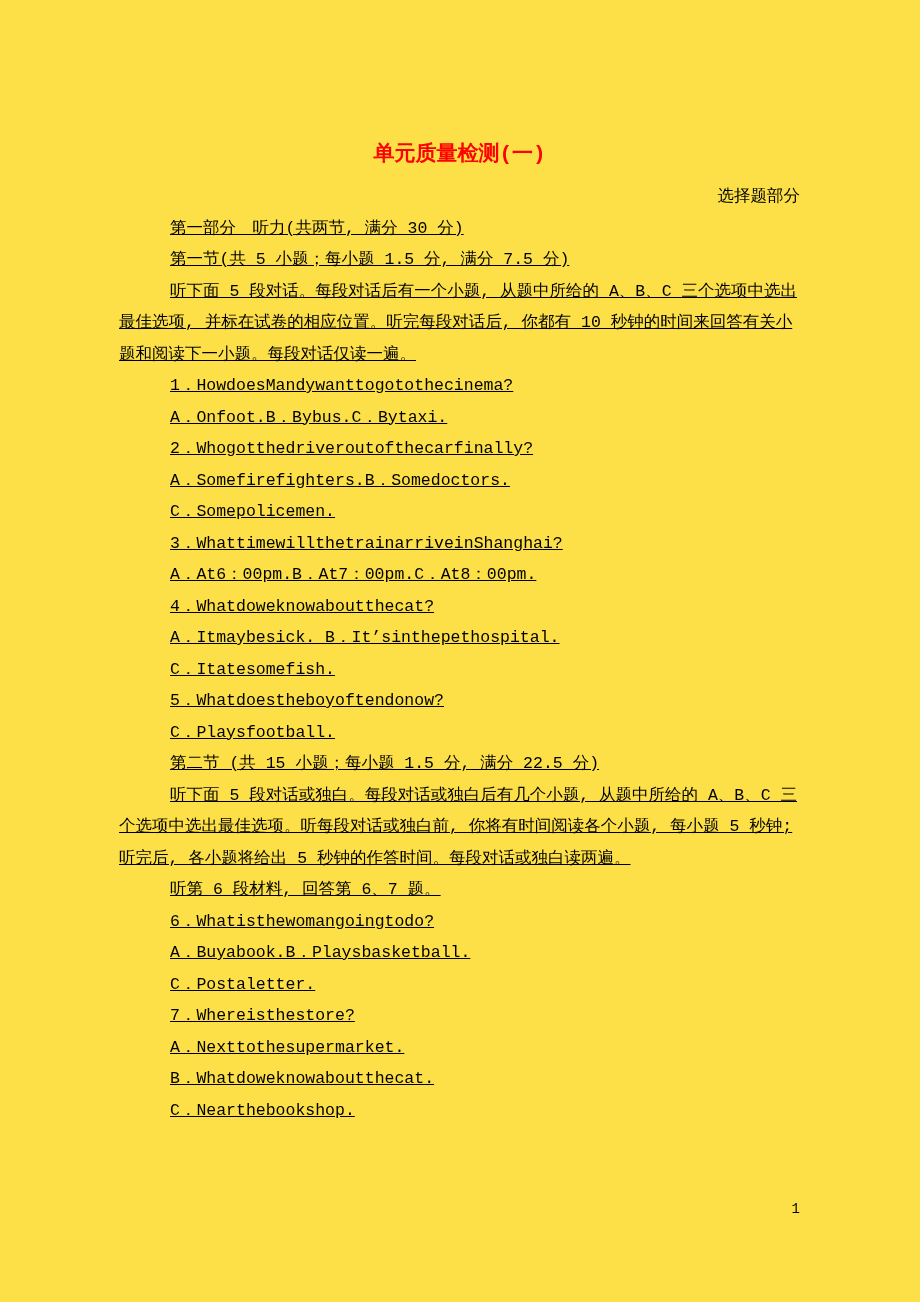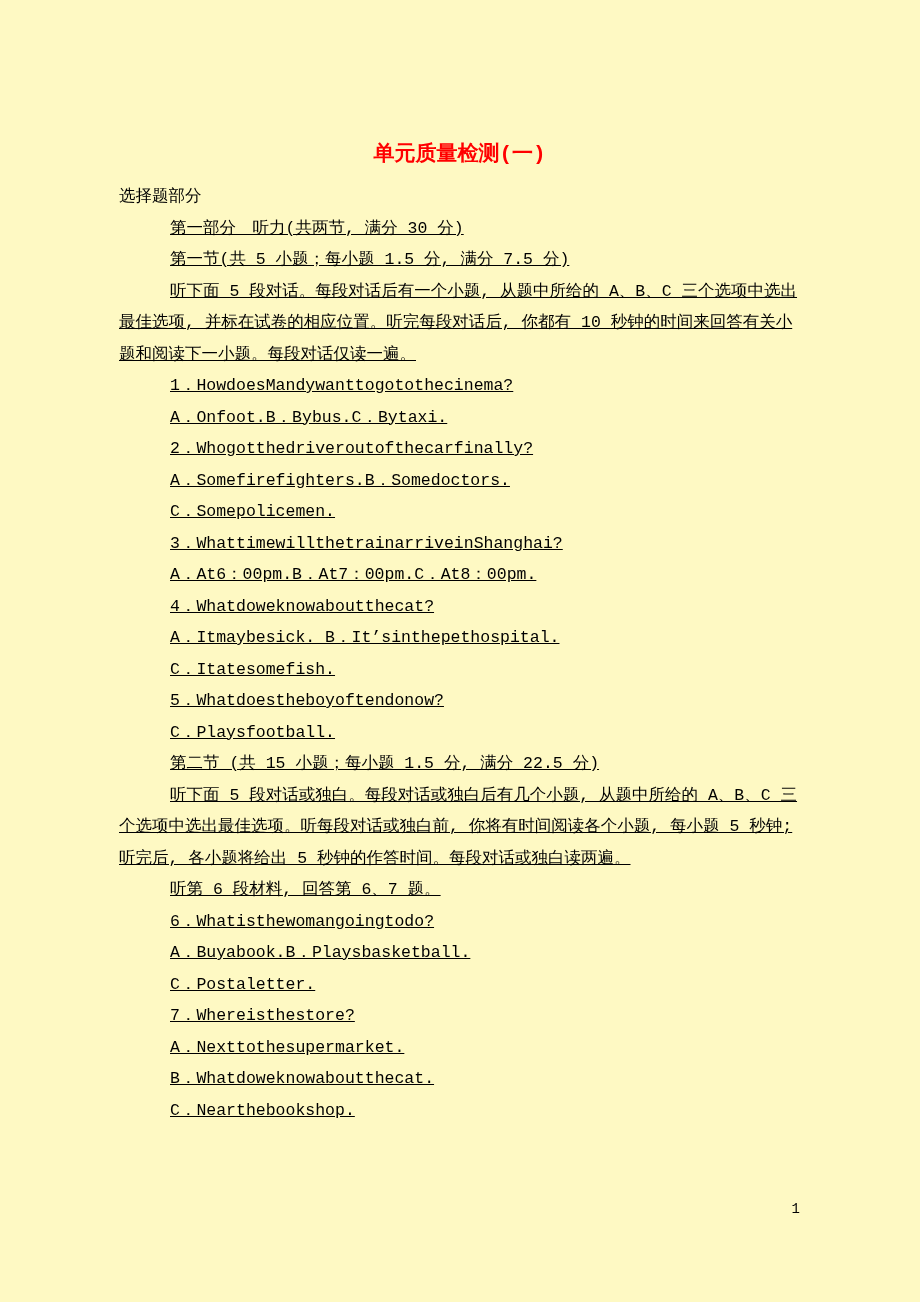--- a/index.html
+++ b/index.html
@@ -4,40 +4,40 @@
 <style>
   html, body {
     margin: 0;
     padding: 0;
     background: #ffffff;
   }
   .page {
     position: relative;
     width: 920px;
     height: 1302px;
-    background: #fef9c3;
+    background: #fde047;
     overflow: hidden;
     color: #000000;
     font-family: "Liberation Mono", "DejaVu Sans Mono", monospace;
   }
   .content {
     padding: 138px 120px 0 119px;
   }
   .doc-title {
     margin: 0;
     font-size: 21px;
     line-height: 33px;
     font-weight: 700;
     text-align: center;
   }
   .center-head {
     margin: 10px 0 0 0;
     font-size: 16.5px;
     line-height: 31.5px;
-    text-align: left;
+    text-align: right;
     font-weight: 400;
   }
   .para {
     margin: 0;
     font-size: 16.5px;
     line-height: 31.5px;
     text-indent: 51px;
     overflow-wrap: break-word;
     text-decoration: underline;
   }

